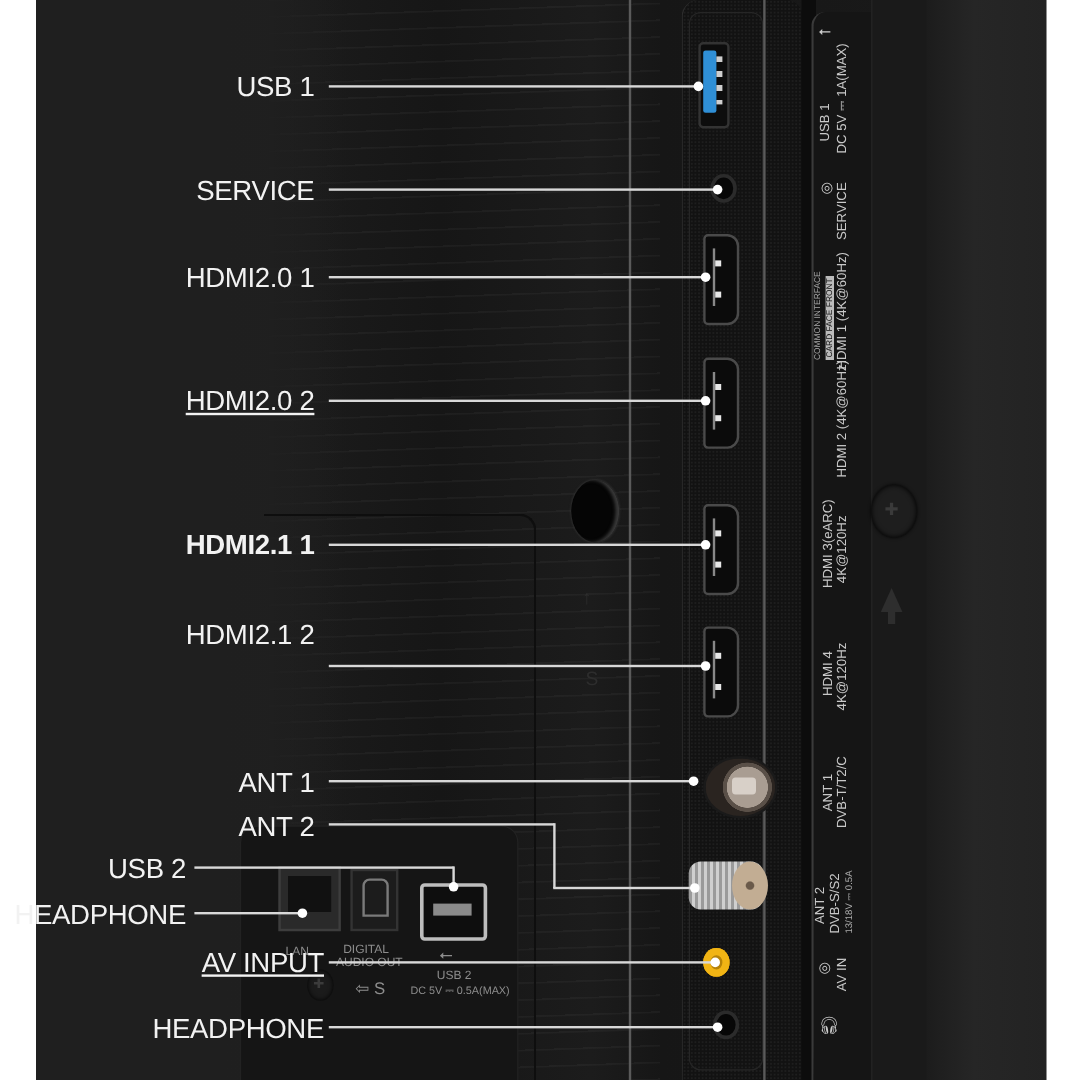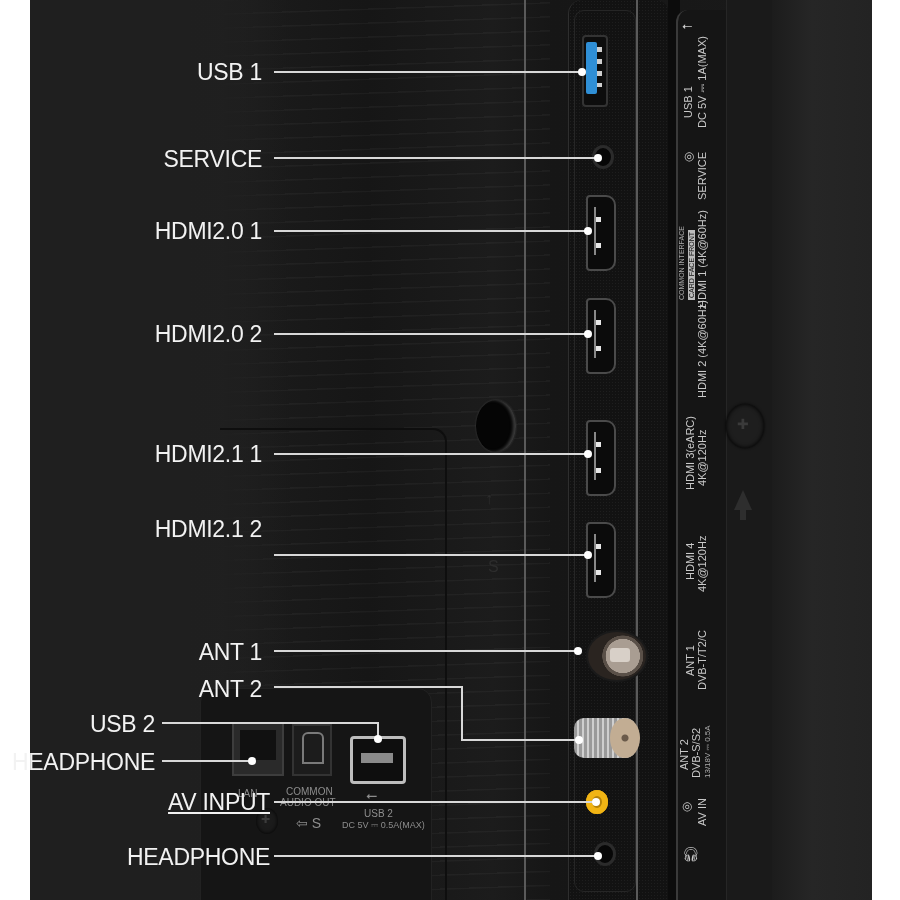--- a/index.html
+++ b/index.html
@@ -108,21 +108,21 @@
     </div>
   <div class="port coax" style="left:556px;top:630px;"></div>
   <div class="port fconn" style="left:544px;top:718px;"></div>
   <div class="port rca" style="left:556px;top:790px;"></div>
   <div class="port jack" style="left:564px;top:842px;width:16px;height:18px;"></div>
   <div class="port rj45"></div>
   <div class="port optical"></div>
   <div class="port usb2"></div>
 
   <div class="lower-silk" style="left:208px;top:788px;">LAN</div>
-  <div class="lower-silk" style="left:256px;top:786px;">COMMON</div>
+  <div class="lower-silk" style="left:256px;top:786px;">DIGITAL</div>
   <div class="lower-silk" style="left:250px;top:797px;">AUDIO OUT</div>
   <div class="lower-silk" style="left:266px;top:818px;font-size:14px;">⇦ <span>S</span></div>
   <div class="lower-silk" style="left:336px;top:790px;font-size:14px;">⭠</div>
   <div class="lower-silk" style="left:334px;top:808px;">USB 2</div>
   <div class="lower-silk" style="left:312px;top:820px;font-size:9px;">DC 5V ⎓ 0.5A(MAX)</div>
 
   <div class="silk rot" style="left:652px;top:118px;">USB 1</div>
   <div class="silk rot" style="left:666px;top:128px;">DC 5V ⎓ 1A(MAX)</div>
   <div class="silk" style="left:652px;top:20px;font-size:13px;">⭠</div>
   <div class="silk" style="left:654px;top:150px;font-size:12px;">◎</div>
@@ -141,22 +141,22 @@
   <div class="silk rot" style="left:660px;top:778px;">DVB-S/S2</div>
   <div class="silk rot silk-small" style="left:672px;top:778px;font-size:8px;">13/18V ⎓ 0.5A</div>
   <div class="silk" style="left:652px;top:800px;font-size:12px;">◎</div>
   <div class="silk rot" style="left:666px;top:826px;">AV IN</div>
   <div class="silk" style="left:652px;top:848px;font-size:14px;">🎧︎</div>
 </div>
 
 <div class="callout-label" style="right:638px;top:59px;">USB 1</div>
 <div class="callout-label" style="right:638px;top:146px;">SERVICE</div>
 <div class="callout-label" style="right:638px;top:218px;">HDMI2.0 1</div>
-<div class="callout-label" style="right:638px;top:321px;">HDMI2.0 2</div>
-<div class="callout-label" style="right:638px;top:441px;">HDMI2.1 1</div>
+<div class="callout-label" style="right:638px;top:321px;text-decoration:underline;">HDMI2.0 2</div>
+<div class="callout-label" style="right:638px;top:441px;font-weight:bold;">HDMI2.1 1</div>
 <div class="callout-label" style="right:638px;top:516px;">HDMI2.1 2</div>
 <div class="callout-label" style="right:638px;top:639px;">ANT 1</div>
 <div class="callout-label" style="right:638px;top:676px;">ANT 2</div>
 <div class="callout-label" style="right:745px;top:711px;">USB 2</div>
 <div class="callout-label" style="right:745px;top:749px;">HEADPHONE</div>
 <div class="callout-label" style="right:630px;top:789px;text-decoration:underline;">AV INPUT</div>
 <div class="callout-label" style="right:630px;top:844px;">HEADPHONE</div>
 
 <div class="leader" style="left:274px;top:71px;width:308px;"></div>
 <div class="dot" style="left:578px;top:68px;"></div>

